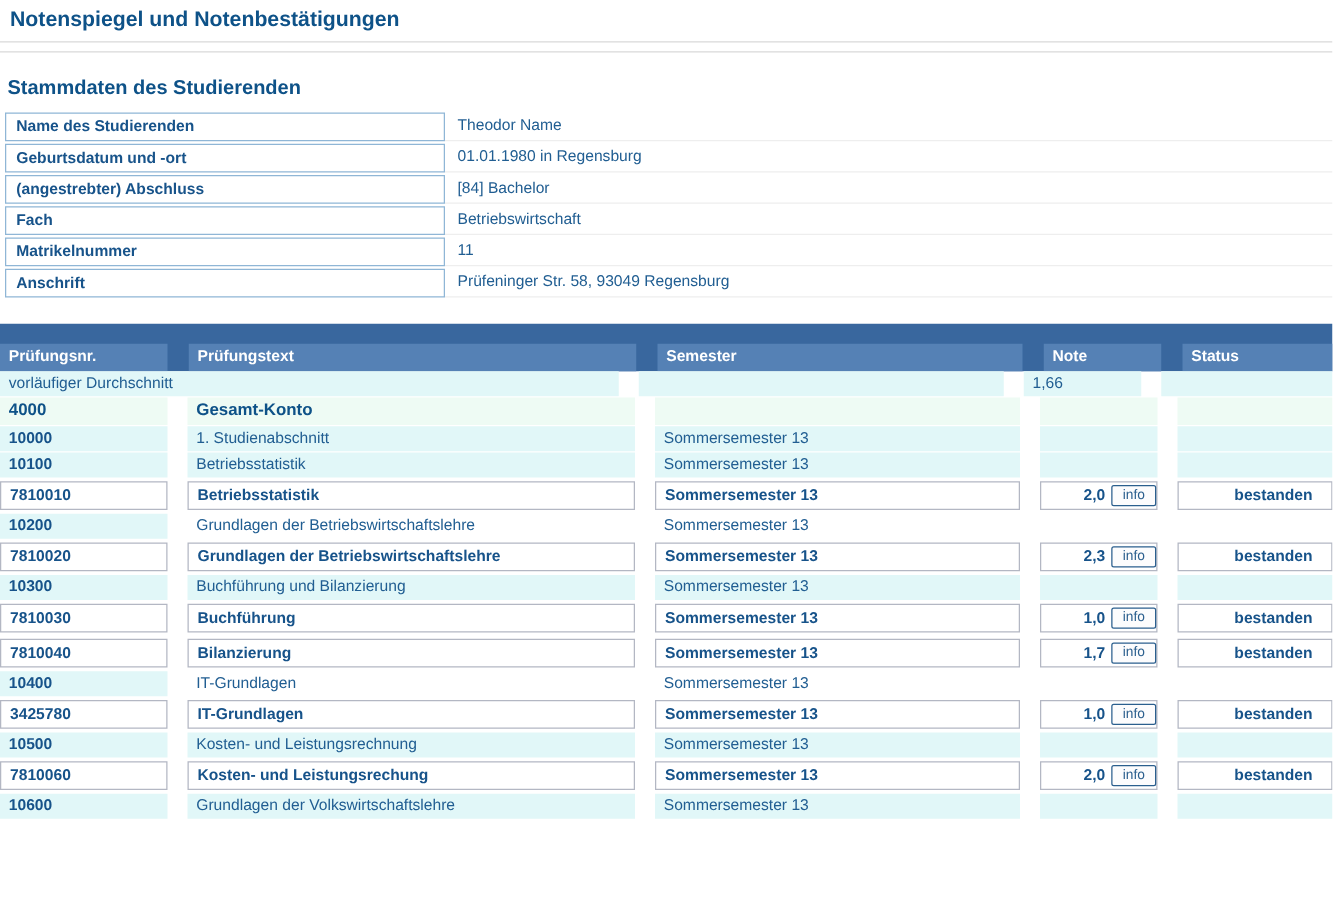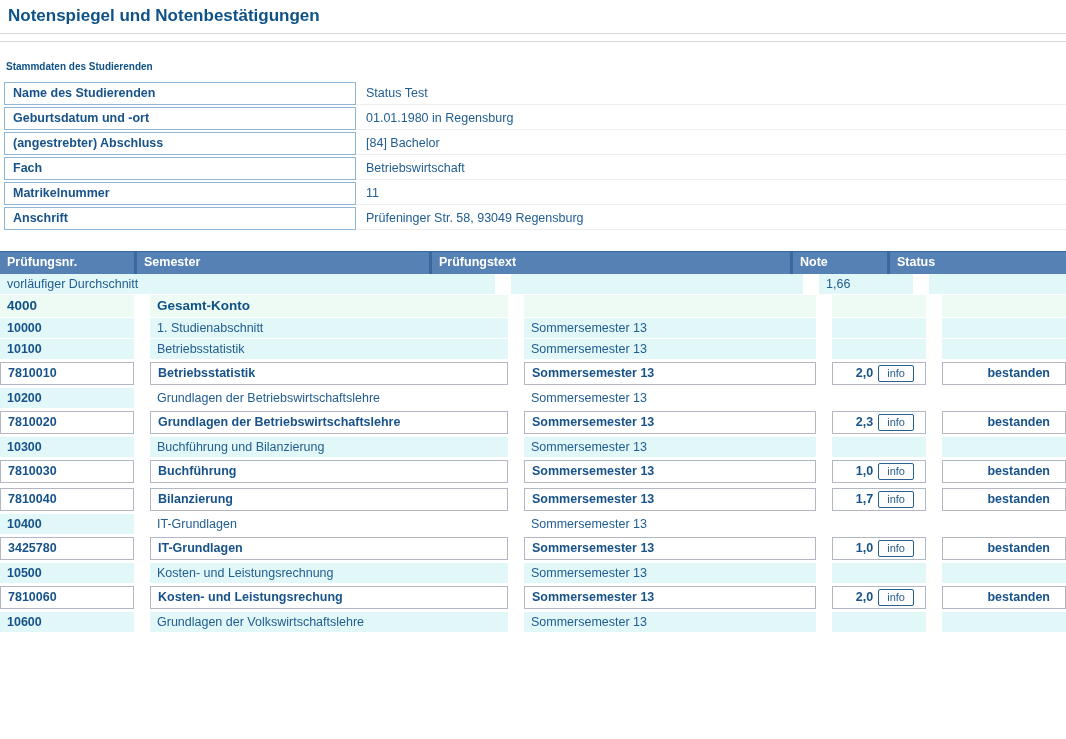--- a/index.html
+++ b/index.html
@@ -18,78 +18,78 @@
   .pdf-link {
     display:block; margin:2px 0 12px 0; color:var(--text_blue,#215e92);
     text-decoration:none; cursor:pointer;
   }
   .pdf-badge {
     display:inline-block; background:var(--pdf_badge_bg,#1b4e7b); color:#fff;
     font-size:9px; font-weight:bold; padding:1px 4px 2px 4px; margin-left:8px;
     box-shadow:4px 4px 0 var(--pdf_badge_shadow,#a3c2df); position:relative; top:-2px;
   }
   .section-heading {
-    margin:19px 0 0 6px; font-size:10px; font-weight:bold;
+    margin:19px 0 0 6px; font-size:16px; font-weight:bold;
     color:var(--heading_blue,#0e5288);
   }
   
   .stamm { margin:9px 0 0 4px; }
   .stamm-row { display:flex; align-items:stretch; margin-bottom:2px; }
   .stamm-label {
     width:352px; flex:none; border:1px solid var(--stamm_border,#8fb6d6);
     background:#fff; font-weight:bold; color:var(--bold_blue,#17538a);
     padding:3px 6px 3px 8px; display:flex; align-items:center;
   }
   .stamm-value {
     flex:1; padding:3px 6px 3px 10px; border-bottom:1px solid #eeeeee;
     display:flex; align-items:center;
   }
   
   .grades { margin-top:21px; }
-  .g-head { display:flex; column-gap:3px; background:var(--header_sep,#39679e); padding-top:1px; }
+  .g-head { display:flex; column-gap:17px; background:var(--header_sep,#39679e); padding-top:16px; }
   .g-head .hcell {
     background:var(--header_bg,#5581b5); color:#fff; font-weight:bold;
     padding:3px 0 4px 7px; min-height:20px;
   }
   .g-row { display:flex; column-gap:16px; margin-bottom:1px; }
   .c1 { width:134px; flex:none; } .c2 { width:358px; flex:none; }
   .c3 { width:292px; flex:none; } .c4 { width:94px; flex:none; }
   .c5 { flex:1; } .c12 { width:495px; flex:none; }
   .cell { padding:2px 0 2px 7px; min-height:20px; display:flex; align-items:center; }
   .bg-cyan { background:var(--row_cyan,#e1f7f8); }
   .bg-mint { background:var(--row_mint,#eefbf4); }
   .bg-white { background:#fff; }
   .nr-bold { font-weight:bold; color:var(--bold_blue,#17538a); }
   .g-row.account .cell { font-size:13.5px; font-weight:bold; color:var(--heading_blue,#0e5288); min-height:22px; }
   .g-row.exam .cell {
     border:1px solid var(--exam_border,#b3b7c3); background:#fff; margin:2px 0;
     min-height:22px; font-weight:bold; color:var(--bold_blue,#17538a);
   }
-  .g-row.exam .c4 { justify-content:flex-end; padding-right:11px;align-items:center; }
+  .g-row.exam .c4 { justify-content:flex-end; padding-right:0;align-items:center; }
   .g-row.exam .c5 { justify-content:flex-end; padding-right:15px; }
   .note-val { margin-right:5px; }
   .info-btn {
     font-family:"Liberation Sans", sans-serif; font-size:11px; font-weight:normal;
     color:var(--info_border,#2b5f8e); background:#fcfcfd;
     border:1px solid var(--info_border,#2b5f8e); border-radius:2px;
     padding:1px 8px 2px 8px; line-height:12px; cursor:pointer;
   }
 </style>
 </head>
 <body>
 
 <div>
   <div class="page-title">Notenspiegel und Notenbestätigungen</div>
   <hr class="rule">
   <hr class="rule">
   <div class="section-heading">Stammdaten des Studierenden</div>
   <div class="stamm" id="stamm-rows">
       <div class="stamm-row">
         <div class="stamm-label">Name des Studierenden</div>
-        <div class="stamm-value">Status Test</div>
+        <div class="stamm-value">Theodor Name</div>
       </div>
       <div class="stamm-row">
         <div class="stamm-label">Geburtsdatum und -ort</div>
         <div class="stamm-value">01.01.1980 in Regensburg</div>
       </div>
       <div class="stamm-row">
         <div class="stamm-label">(angestrebter) Abschluss</div>
         <div class="stamm-value">[84] Bachelor</div>
       </div>
       <div class="stamm-row">
@@ -101,22 +101,22 @@
         <div class="stamm-value">11</div>
       </div>
       <div class="stamm-row">
         <div class="stamm-label">Anschrift</div>
         <div class="stamm-value">Prüfeninger Str. 58, 93049 Regensburg</div>
       </div>
     </div>
   <div class="grades">
     <div class="g-head" id="grade-head">
         <div class="hcell c1">Prüfungsnr.</div>
+        <div class="hcell c2">Prüfungstext</div>
         <div class="hcell c3">Semester</div>
-        <div class="hcell c2">Prüfungstext</div>
         <div class="hcell c4">Note</div>
         <div class="hcell c5">Status</div>
       </div>
     <div id="grade-rows">
         <div class="g-row summary">
           <div class="cell c12 bg-cyan">vorläufiger Durchschnitt</div>
           <div class="cell c3 bg-cyan"></div>
           <div class="cell c4 bg-cyan">1,66</div>
           <div class="cell c5 bg-cyan"></div>
         </div>

